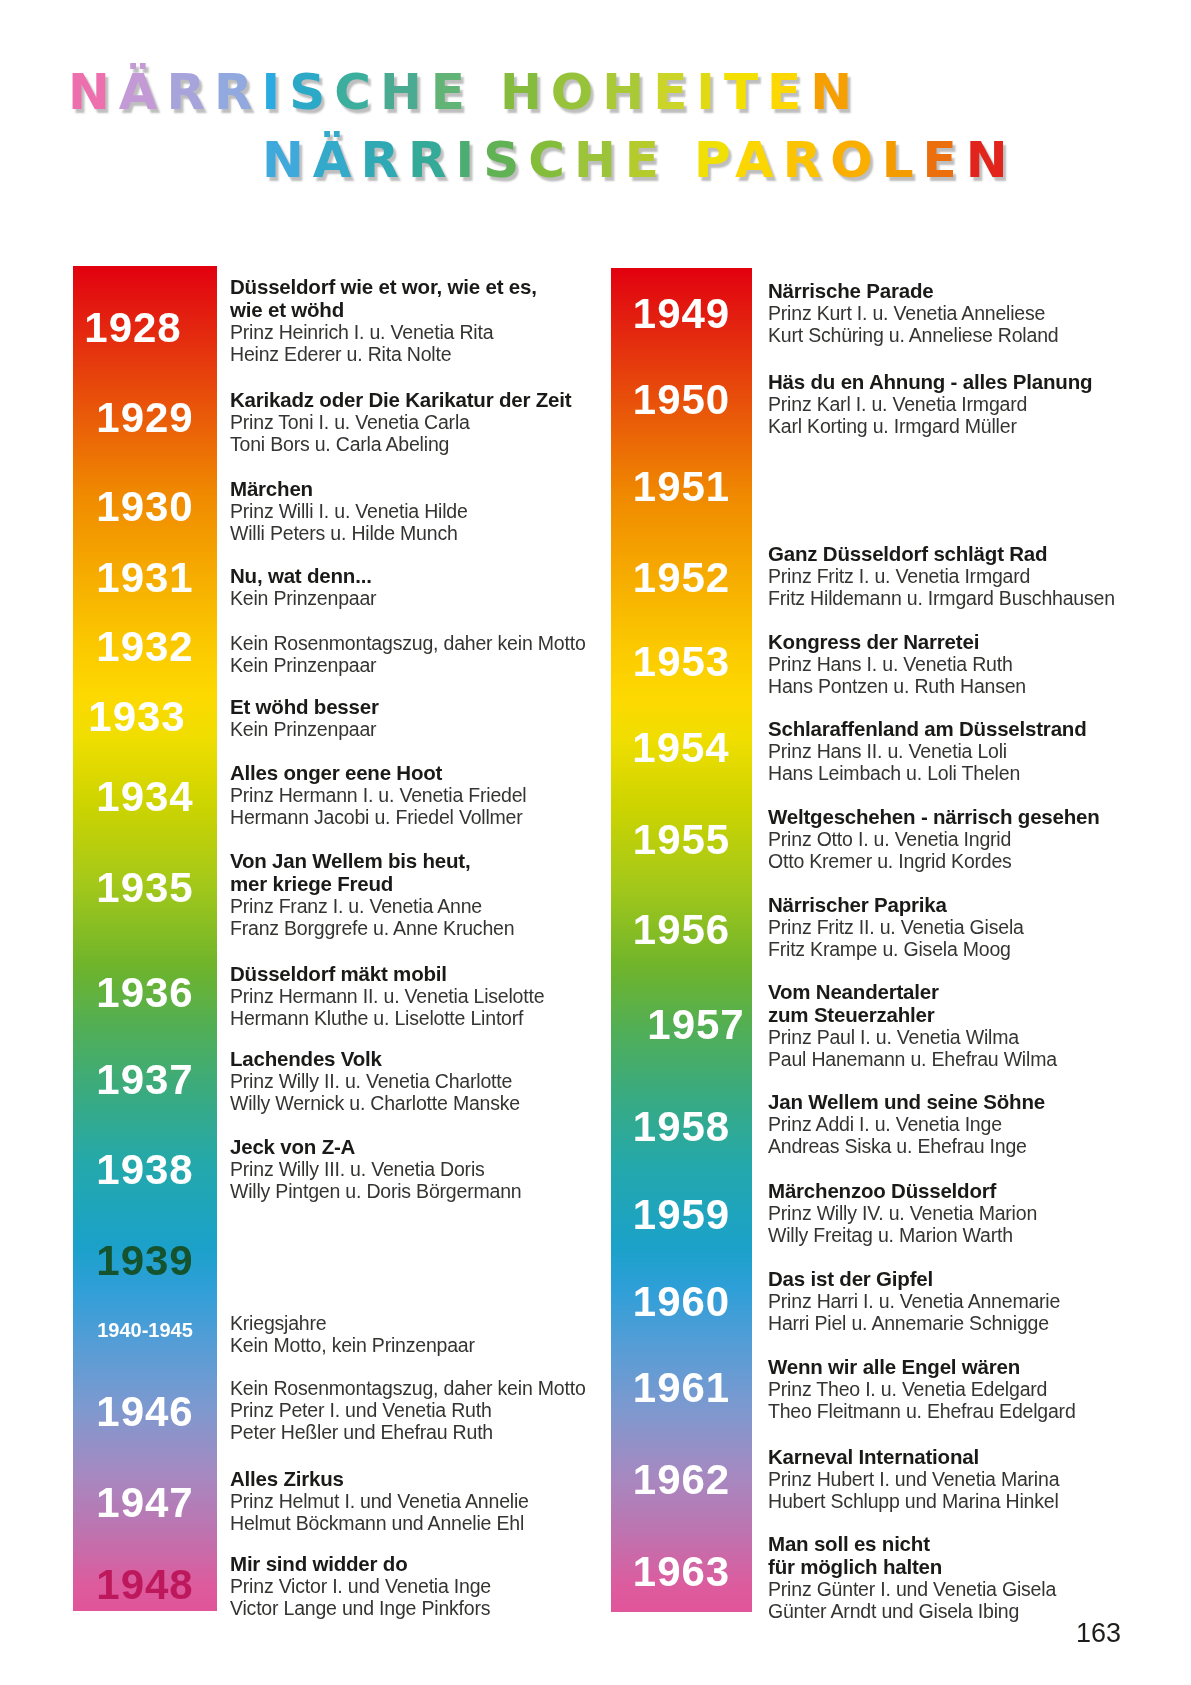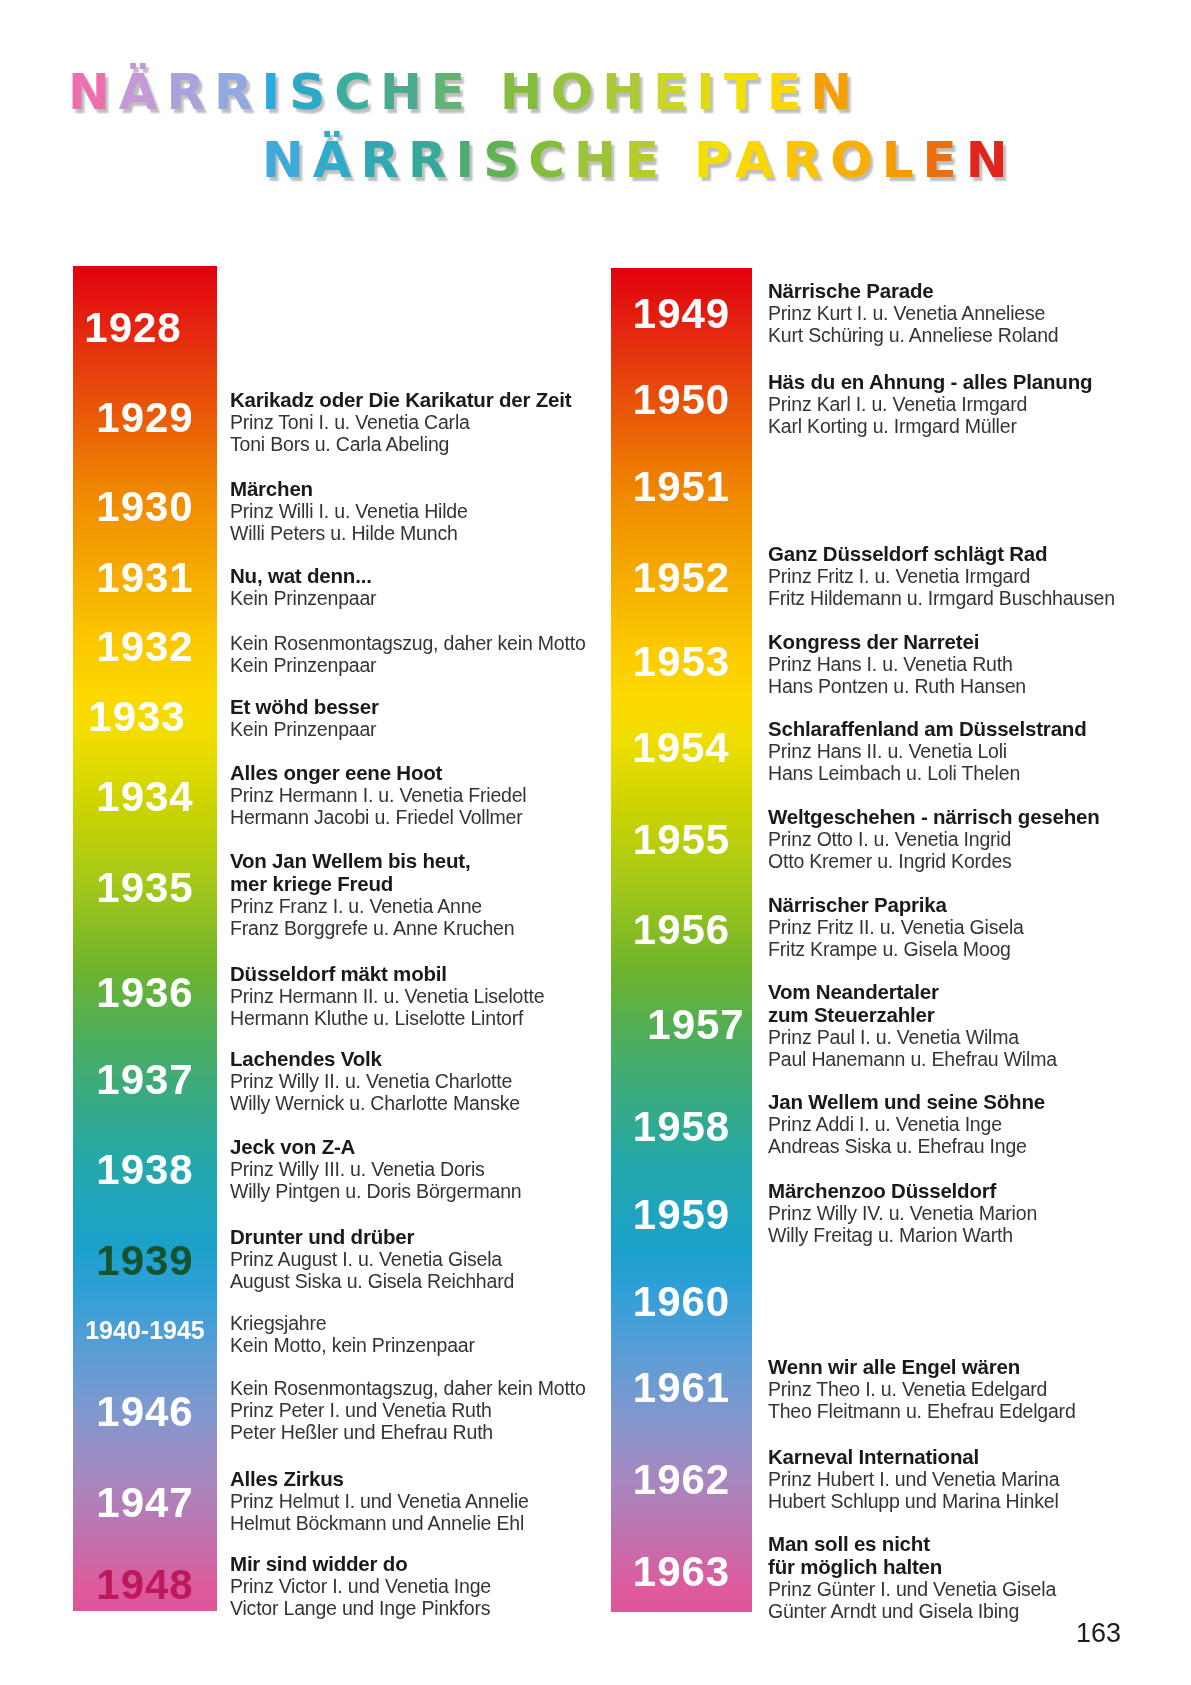--- a/index.html
+++ b/index.html
@@ -12,38 +12,44 @@
   #title-line1{left:68px;top:62px;}
   #title-line2{left:262px;top:130px;}
   .tl-letter{text-shadow:3px 4px 2px rgba(110,110,110,0.45);}
   .tl-space{display:inline-block;width:26px;}
 
   
   .col{position:absolute;}
   .band{position:absolute;left:0;top:0;height:100%;}
   .year{position:absolute;left:0;text-align:center;color:#ffffff;font-weight:bold;
         font-size:42px;line-height:46px;letter-spacing:1px;}
-  .year.small{font-size:25px;line-height:32px;letter-spacing:0;}
+  .year.small{font-size:20px;line-height:32px;letter-spacing:0;}
   .entry{position:absolute;white-space:nowrap;}
   .etitle{font-size:20.5px;line-height:23px;font-weight:bold;color:#1a1a18;letter-spacing:-0.2px;}
   .ebody{font-size:19.5px;line-height:22px;color:#343432;letter-spacing:-0.2px;}
 
   
   #page-number{position:absolute;left:1076px;top:1618px;font-size:27px;color:#1d1d1b;}
 </style>
 </head>
 <body>
 
 <div id="page">
   <div class="title-line" id="title-line1"><span class="tl-letter" style="color: rgb(238, 111, 174);">N</span><span class="tl-letter" style="color: rgb(195, 154, 213);">Ä</span><span class="tl-letter" style="color: rgb(167, 164, 220);">R</span><span class="tl-letter" style="color: rgb(145, 169, 222);">R</span><span class="tl-letter" style="color: rgb(41, 171, 226);">I</span><span class="tl-letter" style="color: rgb(43, 169, 198);">S</span><span class="tl-letter" style="color: rgb(59, 174, 158);">C</span><span class="tl-letter" style="color: rgb(74, 171, 146);">H</span><span class="tl-letter" style="color: rgb(98, 179, 118);">E</span><span class="tl-space">&nbsp;</span><span class="tl-letter" style="color: rgb(134, 188, 62);">H</span><span class="tl-letter" style="color: rgb(151, 195, 58);">O</span><span class="tl-letter" style="color: rgb(169, 202, 54);">H</span><span class="tl-letter" style="color: rgb(203, 213, 39);">E</span><span class="tl-letter" style="color: rgb(224, 218, 20);">I</span><span class="tl-letter" style="color: rgb(243, 224, 0);">T</span><span class="tl-letter" style="color: rgb(252, 216, 0);">E</span><span class="tl-letter" style="color: rgb(245, 160, 0);">N</span></div>
   <div class="title-line" id="title-line2"><span class="tl-letter" style="color: rgb(63, 169, 220);">N</span><span class="tl-letter" style="color: rgb(52, 170, 202);">Ä</span><span class="tl-letter" style="color: rgb(47, 169, 180);">R</span><span class="tl-letter" style="color: rgb(54, 170, 153);">R</span><span class="tl-letter" style="color: rgb(76, 173, 114);">I</span><span class="tl-letter" style="color: rgb(96, 178, 84);">S</span><span class="tl-letter" style="color: rgb(131, 189, 58);">C</span><span class="tl-letter" style="color: rgb(156, 196, 58);">H</span><span class="tl-letter" style="color: rgb(181, 203, 43);">E</span><span class="tl-space">&nbsp;</span><span class="tl-letter" style="color: rgb(240, 224, 5);">P</span><span class="tl-letter" style="color: rgb(251, 214, 0);">A</span><span class="tl-letter" style="color: rgb(251, 195, 0);">R</span><span class="tl-letter" style="color: rgb(249, 174, 0);">O</span><span class="tl-letter" style="color: rgb(244, 155, 0);">L</span><span class="tl-letter" style="color: rgb(236, 111, 13);">E</span><span class="tl-letter" style="color: rgb(225, 37, 28);">N</span></div>
 
   <div class="col" id="col1" style="left: 73px; top: 266px; width: 500px; height: 1345px;">
       <div class="band" style="width: 144px; background: linear-gradient(rgb(226, 0, 15) 0%, rgb(227, 33, 16) 4%, rgb(233, 89, 9) 11%, rgb(240, 138, 0) 17%, rgb(246, 172, 0) 23%, rgb(251, 200, 0) 28%, rgb(253, 217, 0) 32%, rgb(240, 222, 0) 35%, rgb(205, 212, 0) 40%, rgb(163, 200, 26) 46%, rgb(111, 180, 43) 52%, rgb(79, 174, 89) 57%, rgb(60, 171, 124) 61%, rgb(35, 168, 173) 67%, rgb(27, 161, 202) 73%, rgb(47, 159, 216) 76%, rgb(84, 157, 214) 80%, rgb(126, 153, 207) 85%, rgb(167, 136, 192) 90%, rgb(189, 116, 176) 94%, rgb(220, 92, 158) 98%, rgb(225, 84, 154) 100%);"></div>
       <div class="year" style="width: 120px; top: 39px; color: rgb(255, 255, 255);">1928</div>
+      <div class="entry" style="left: 157px; top: 9px;">
+        <div class="etitle">Düsseldorf wie et wor, wie et es,</div>
+        <div class="etitle">wie et wöhd</div>
+        <div class="ebody">Prinz Heinrich I. u. Venetia Rita</div>
+        <div class="ebody">Heinz Ederer u. Rita Nolte</div>
+      </div>
       <div class="year" style="width: 144px; top: 129px; color: rgb(255, 255, 255);">1929</div>
       <div class="entry" style="left: 157px; top: 122px;">
         <div class="etitle">Karikadz oder Die Karikatur der Zeit</div>
         <div class="ebody">Prinz Toni I. u. Venetia Carla</div>
         <div class="ebody">Toni Bors u. Carla Abeling</div>
       </div>
       <div class="year" style="width: 144px; top: 218px; color: rgb(255, 255, 255);">1930</div>
       <div class="entry" style="left: 157px; top: 211px;">
         <div class="etitle">Märchen</div>
         <div class="ebody">Prinz Willi I. u. Venetia Hilde</div>
@@ -89,25 +95,20 @@
         <div class="ebody">Prinz Willy II. u. Venetia Charlotte</div>
         <div class="ebody">Willy Wernick u. Charlotte Manske</div>
       </div>
       <div class="year" style="width: 144px; top: 881px; color: rgb(255, 255, 255);">1938</div>
       <div class="entry" style="left: 157px; top: 869px;">
         <div class="etitle">Jeck von Z-A</div>
         <div class="ebody">Prinz Willy III. u. Venetia Doris</div>
         <div class="ebody">Willy Pintgen u. Doris Börgermann</div>
       </div>
       <div class="year" style="width: 144px; top: 972px; color: #14532d;">1939</div>
-      <div class="entry" style="left: 157px; top: 959px;">
-        <div class="etitle">Drunter und drüber</div>
-        <div class="ebody">Prinz August I. u. Venetia Gisela</div>
-        <div class="ebody">August Siska u. Gisela Reichhard</div>
-      </div>
       <div class="year small" style="width: 144px; top: 1048px; color: rgb(255, 255, 255);">1940-1945</div>
       <div class="entry" style="left: 157px; top: 1046px;">
         <div class="ebody">Kriegsjahre</div>
         <div class="ebody">Kein Motto, kein Prinzenpaar</div>
       </div>
       <div class="year" style="width: 144px; top: 1123px; color: rgb(255, 255, 255);">1946</div>
       <div class="entry" style="left: 157px; top: 1111px;">
         <div class="ebody">Kein Rosenmontagszug, daher kein Motto</div>
         <div class="ebody">Prinz Peter I. und Venetia Ruth</div>
         <div class="ebody">Peter Heßler und Ehefrau Ruth</div>
@@ -183,20 +184,25 @@
         <div class="ebody">Prinz Addi I. u. Venetia Inge</div>
         <div class="ebody">Andreas Siska u. Ehefrau Inge</div>
       </div>
       <div class="year" style="width: 141px; top: 924px; color: rgb(255, 255, 255);">1959</div>
       <div class="entry" style="left: 157px; top: 911px;">
         <div class="etitle">Märchenzoo Düsseldorf</div>
         <div class="ebody">Prinz Willy IV. u. Venetia Marion</div>
         <div class="ebody">Willy Freitag u. Marion Warth</div>
       </div>
       <div class="year" style="width: 141px; top: 1011px; color: rgb(255, 255, 255);">1960</div>
+      <div class="entry" style="left: 157px; top: 999px;">
+        <div class="etitle">Das ist der Gipfel</div>
+        <div class="ebody">Prinz Harri I. u. Venetia Annemarie</div>
+        <div class="ebody">Harri Piel u. Annemarie Schnigge</div>
+      </div>
       <div class="year" style="width: 141px; top: 1097px; color: rgb(255, 255, 255);">1961</div>
       <div class="entry" style="left: 157px; top: 1087px;">
         <div class="etitle">Wenn wir alle Engel wären</div>
         <div class="ebody">Prinz Theo I. u. Venetia Edelgard</div>
         <div class="ebody">Theo Fleitmann u. Ehefrau Edelgard</div>
       </div>
       <div class="year" style="width: 141px; top: 1189px; color: rgb(255, 255, 255);">1962</div>
       <div class="entry" style="left: 157px; top: 1177px;">
         <div class="etitle">Karneval International</div>
         <div class="ebody">Prinz Hubert I. und Venetia Marina</div>

